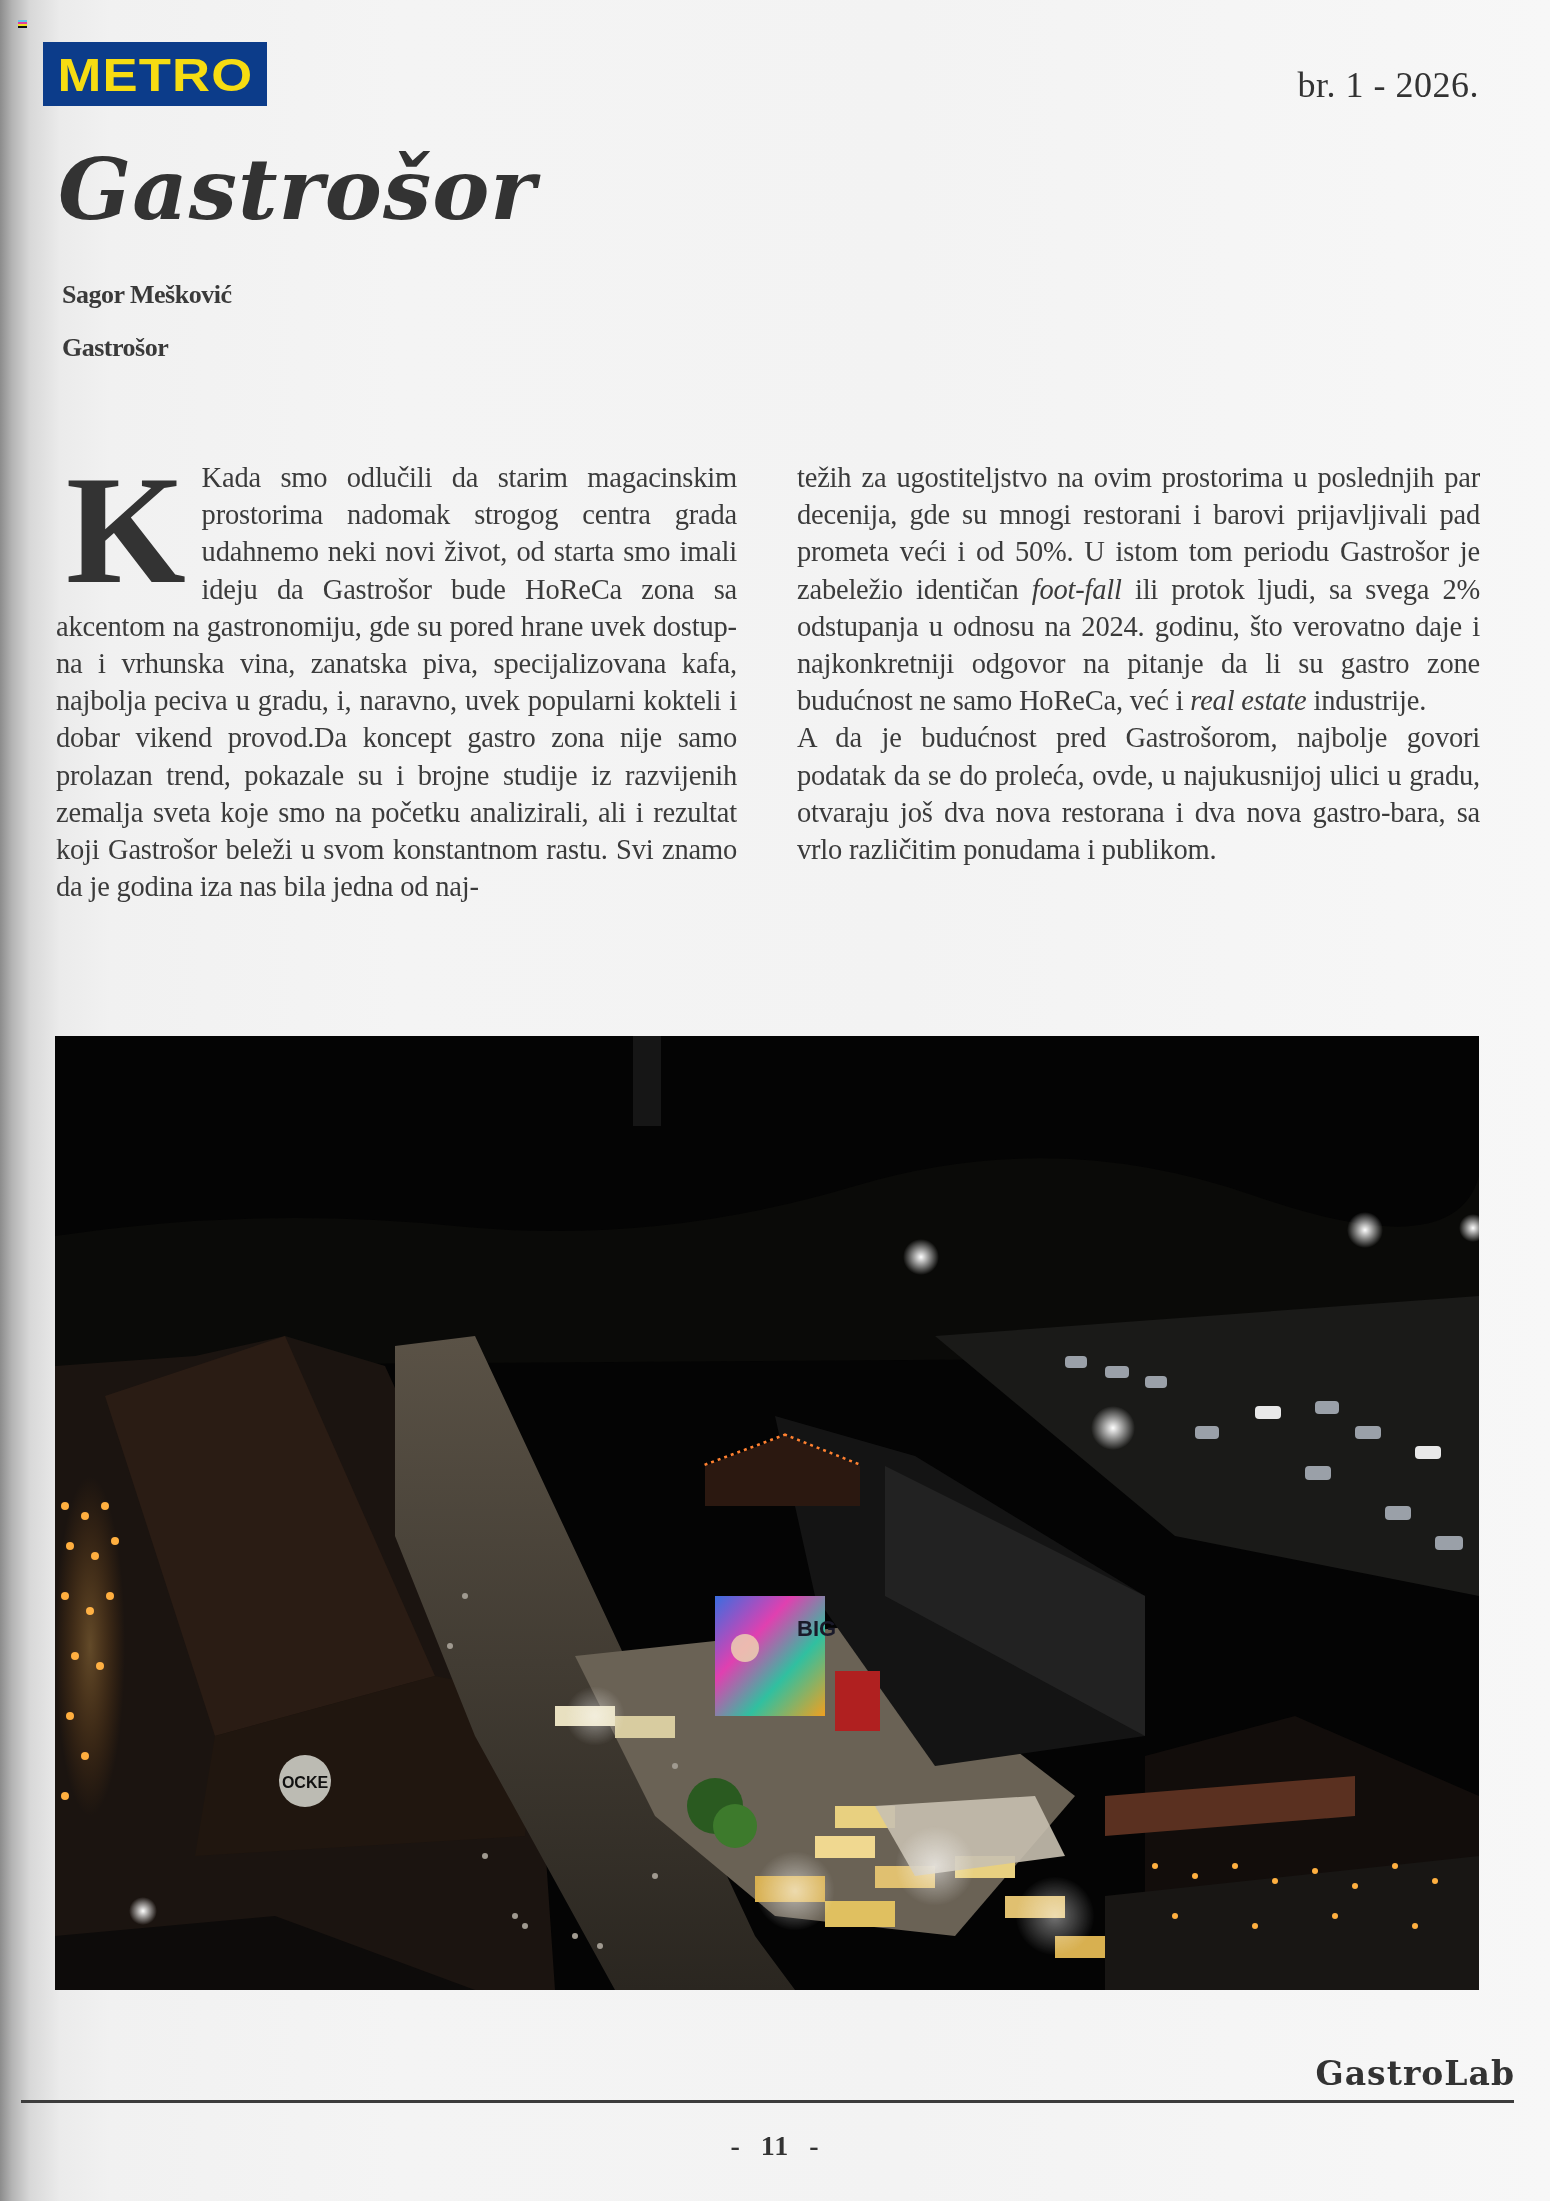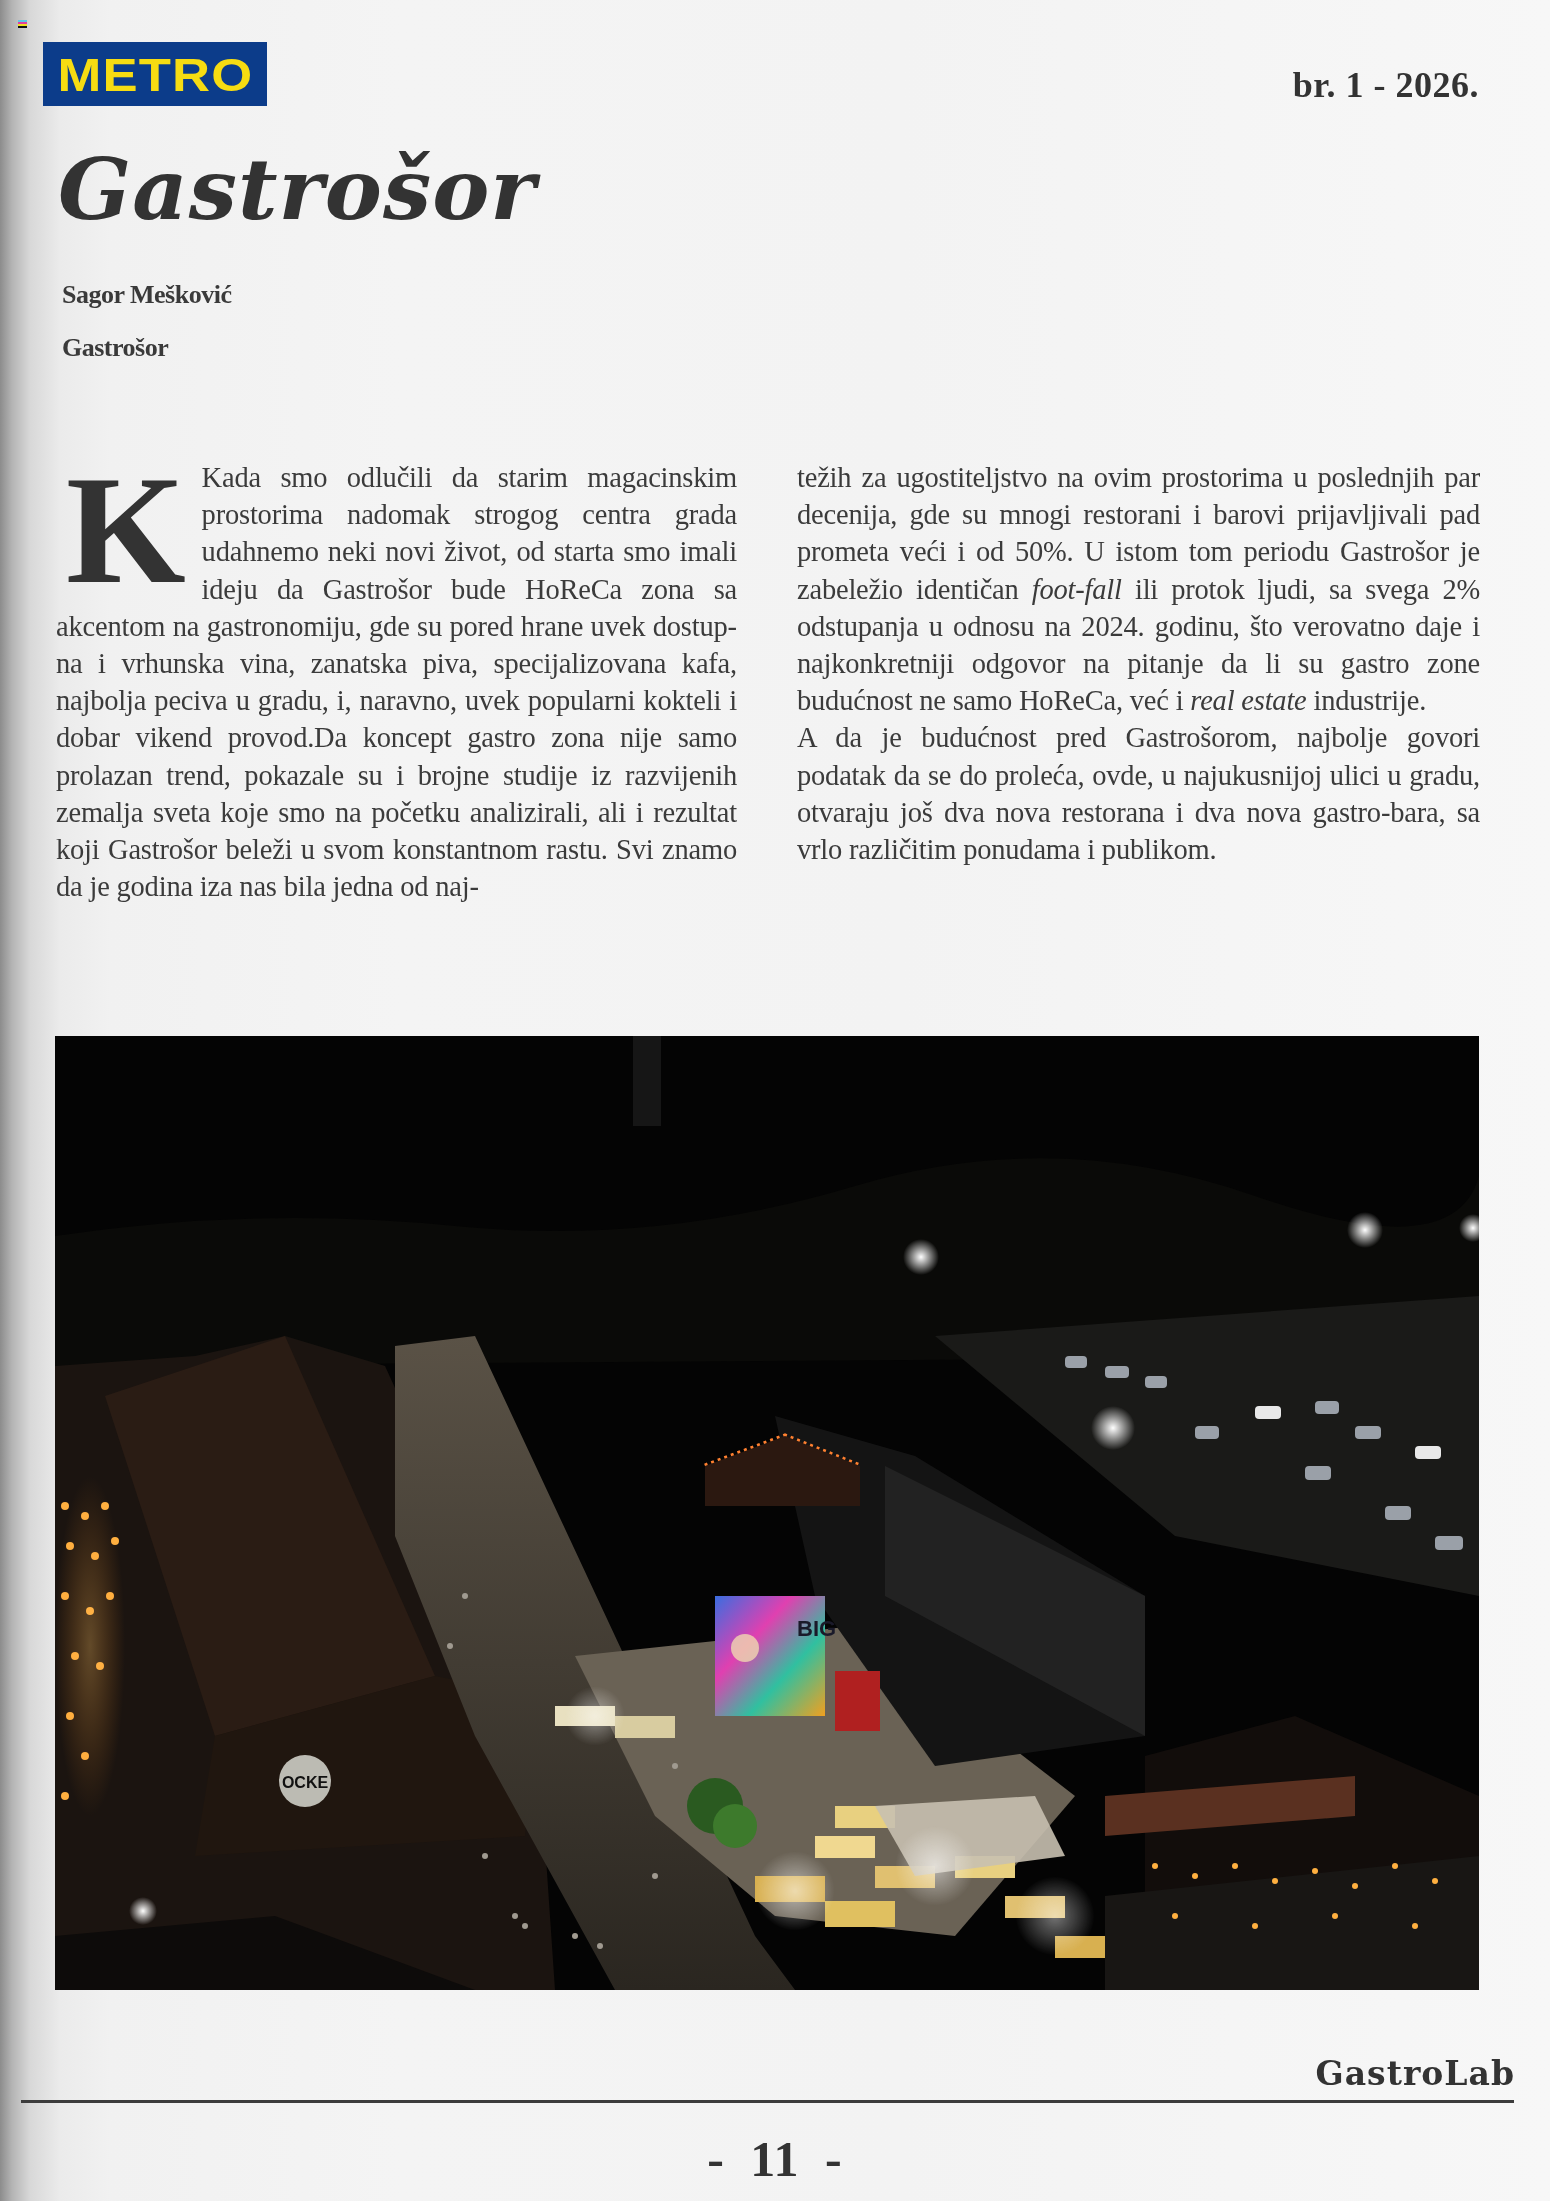--- a/index.html
+++ b/index.html
@@ -14,21 +14,21 @@
 
   .logo {
     position: absolute; left: 43px; top: 42px; width: 224px; height: 64px;
     background: #0c3c8a; display: flex; align-items: center; justify-content: center;
   }
   .logo span {
     font-family: "Liberation Sans", "DejaVu Sans", sans-serif; font-weight: 700;
     font-size: 47px; color: #f6dc12; letter-spacing: 1px; transform: scaleX(1.12); display: inline-block;
   }
   .issue {
-    position: absolute; right: 71px; top: 64px; font-size: 36px; font-weight: 700; color: #333;
+    position: absolute; right: 71px; top: 64px; font-size: 36px; font-weight: 400; color: #333;
     font-family: "Liberation Serif", serif; letter-spacing: 0.5px;
   }
   .title {
     position: absolute; left: 58px; top: 140px; font-size: 84px; font-weight: 700; font-style: italic;
     color: #333; font-family: "DejaVu Serif", serif; letter-spacing: 1px; transform: scaleX(1.02); transform-origin: left;
   }
   .author {
     position: absolute; left: 62px; top: 268px; font-size: 26px; line-height: 53px; font-weight: 700;
     color: #3a3a3a; font-family: "Liberation Serif", serif; letter-spacing: -0.5px;
   }
@@ -55,21 +55,21 @@
   .photo svg { display: block; }
 
   .brand {
     position: absolute; right: 35px; top: 2054px; font-size: 33px; font-weight: 700; color: #333;
     font-family: "DejaVu Serif", serif; letter-spacing: 1px; text-align: right;
   }
   .rule {
     position: absolute; left: 21px; top: 2100px; width: 1493px; height: 3px; background: #3c3c3c;
   }
   .pagenum {
-    position: absolute; left: 0; width: 1550px; top: 2130px; text-align: center; font-size: 50px; font-weight: 700;
+    position: absolute; left: 0; width: 1550px; top: 2130px; text-align: center; font-size: 28px; font-weight: 700;
     color: #333; font-family: "Liberation Serif", serif; letter-spacing: 1px; word-spacing: 12px;
   }
 </style>
 </head>
 <body>
 
 <div class="regmark">
   <span style="background:#5bc8e8"></span>
   <span style="background:#e040a0"></span>
   <span style="background:#f0e020"></span>

